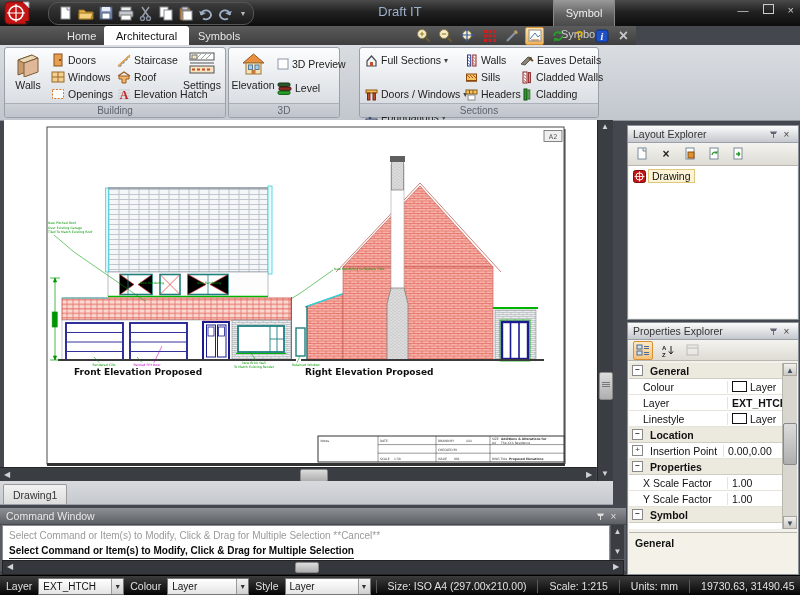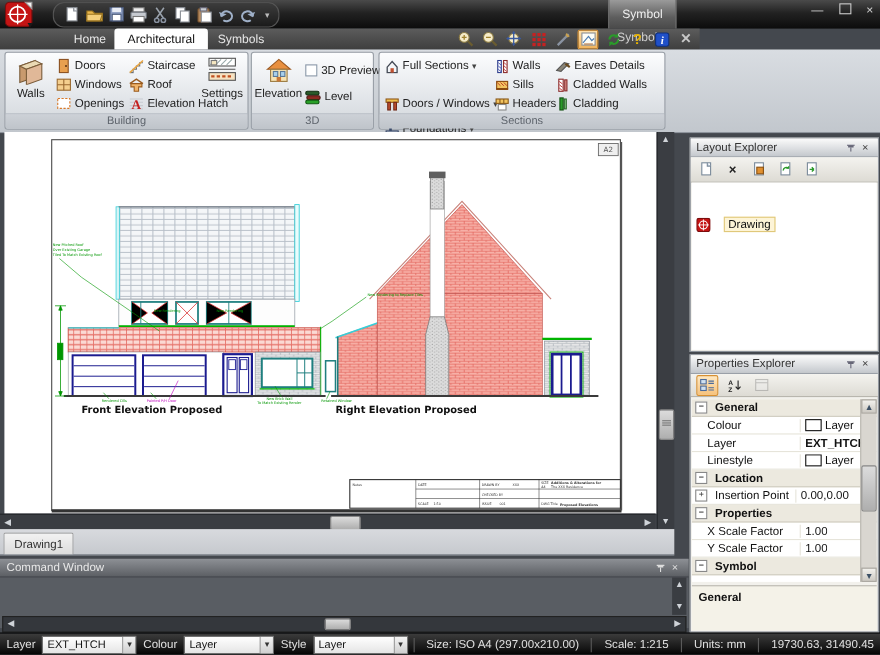--- a/index.html
+++ b/index.html
@@ -58,21 +58,21 @@
   .ptitle{height:16px;background:linear-gradient(#fbfbfb,#c4c8cd);border-bottom:1px solid #9aa0a8;
           display:flex;align-items:center;font-size:10.5px;color:#333;padding:0 5px;}
   .ptitle .sp{flex:1;}
   .picon{width:13px;text-align:center;color:#444;font-size:10px;cursor:pointer;}
   .ptoolbar{height:22px;background:linear-gradient(#f4f3ef,#dddbd4);border-bottom:1px solid #b8b6ae;
             display:flex;align-items:center;gap:6px;padding:0 5px;}
   .ptool{width:18px;height:17px;display:flex;align-items:center;justify-content:center;cursor:pointer;}
   .ptool.sel{border:1px solid #d89030;background:linear-gradient(#ffe9c2,#f6c27c);border-radius:2px;}
   .ptool.dis{opacity:.45;}
   .listarea{background:#fff;position:absolute;left:1px;right:1px;bottom:1px;}
-  .litem{display:flex;align-items:center;gap:12px;padding:3px 4px;font-size:10.5px;color:#111;cursor:pointer;margin-top:28px;}
+  .litem{display:flex;align-items:center;gap:2px;padding:3px 4px;font-size:10.5px;color:#111;cursor:pointer;}
   .litem .lbl{background:#fdf4d7;border:1px solid #e0c87a;padding:0 3px;}
   
   .pgrid{position:absolute;left:1px;right:1px;font-size:10.5px;background:#fff;}
   .prow{height:15px;display:flex;align-items:center;border-bottom:1px solid #e6e4da;color:#111;}
   .prow.cat{background:#ece9df;font-weight:bold;border-bottom:1px solid #cfccc0;}
   .expbox{width:9px;height:9px;border:1px solid #888;background:#fff;font-size:8px;line-height:8px;
           text-align:center;margin:0 3px;color:#333;flex:none;cursor:pointer;}
   .plbl{width:84px;padding-left:4px;border-right:1px solid #e6e4da;overflow:hidden;white-space:nowrap;flex:none;}
   .prow.cat .plbl{border-right:none;width:auto;}
   .pval{padding-left:4px;display:flex;align-items:center;gap:3px;overflow:hidden;white-space:nowrap;}
@@ -180,20 +180,21 @@
           </svg>
         </span>
       <span class="qicon">
           <svg width="15" height="14">
             <path d="M12 8a5 4.5 0 1 0-2 3.4" fill="none" stroke="#9fb0c8" stroke-width="1.8"></path>
             <path d="M14 4l-2.4 4.6L7 6z" fill="#9fb0c8"></path>
           </svg>
         </span>
       <span class="qcaret">▾</span>
     </div>
+    <div class="abs apptitle">Draft IT</div>
     <div class="abs ctxtab">Symbol</div>
     <div class="abs winctrl">
       <span class="winbtn">—</span>
       <span class="winbtn"><span class="maxbox"></span></span>
       <span class="winbtn">×</span>
     </div>
   </div>
 
   <div class="abs tabrow">
     <div class="rtab" style="left:55px;">Home</div>
@@ -356,21 +357,21 @@
         <svg width="15" height="14">
             <rect x="1" y="2" width="12" height="3.4" rx="1.4" fill="#2a5a2a" stroke="#143014"></rect>
             <rect x="2" y="6" width="12" height="3.4" rx="1.4" fill="#8a2a22" stroke="#481410"></rect>
             <rect x="1" y="10" width="12" height="3.4" rx="1.4" fill="#28a028" stroke="#135a13"></rect>
           </svg>
         <span>Level</span>
       </div>
       <div class="rglabel">3D</div>
     </div>
 
-    <div class="rgroup" style="left:344px;width:238px;padding-left:21px;">
+    <div class="rgroup" style="left:359px;width:238px;">
       <div class="rsmall" style="left:5px;top:4px;">
         <svg width="13" height="13">
             <path d="M2 7L6.5 2 11 7v5H2z" fill="none" stroke="#444a55" stroke-width="1.2"></path>
             <rect x="5" y="8" width="3" height="4" fill="#c05030"></rect>
           </svg>
         <span>Full Sections</span>
           <span class="ddarrow">▾</span>
       </div>
       <div class="rsmall" style="left:5px;top:21px;margin-top:40px;">
         <svg width="13" height="13">
@@ -779,20 +780,24 @@
   <div class="abs cmdwin">
     <div class="cmdtitle">
       <span>Command Window</span>
       <span class="sp"></span>
       <span class="picon"><svg width="9" height="10">
             <path d="M2 4h5v2H2z" fill="#ddd"></path>
             <path d="M4.5 6v4M1 4h7" stroke="#ddd"></path>
           </svg></span>
       <span class="picon" style="color:#ddd;">×</span>
     </div>
+    <div class="cmdbody">
+      <div class="cline1">Select Command or Item(s) to Modify, Click &amp; Drag for Multiple Selection  **Cancel**</div>
+      <div><span class="cline2">Select Command or Item(s) to Modify, Click &amp; Drag for Multiple Selection</span></div>
+    </div>
     <div class="cmdvs">
       <span class="sarrow" style="top:0;width:13px;">▲</span>
       <span class="sarrow" style="bottom:0;width:13px;">▼</span>
     </div>
     <div class="cmdhs">
       <span class="sarrow" style="left:0;line-height:11px;">◀</span>
       <div class="sthumb" style="top:1px;left:292px;width:22px;height:9px;"></div>
       <span class="sarrow" style="right:0;line-height:11px;">▶</span>
     </div>
   </div>

